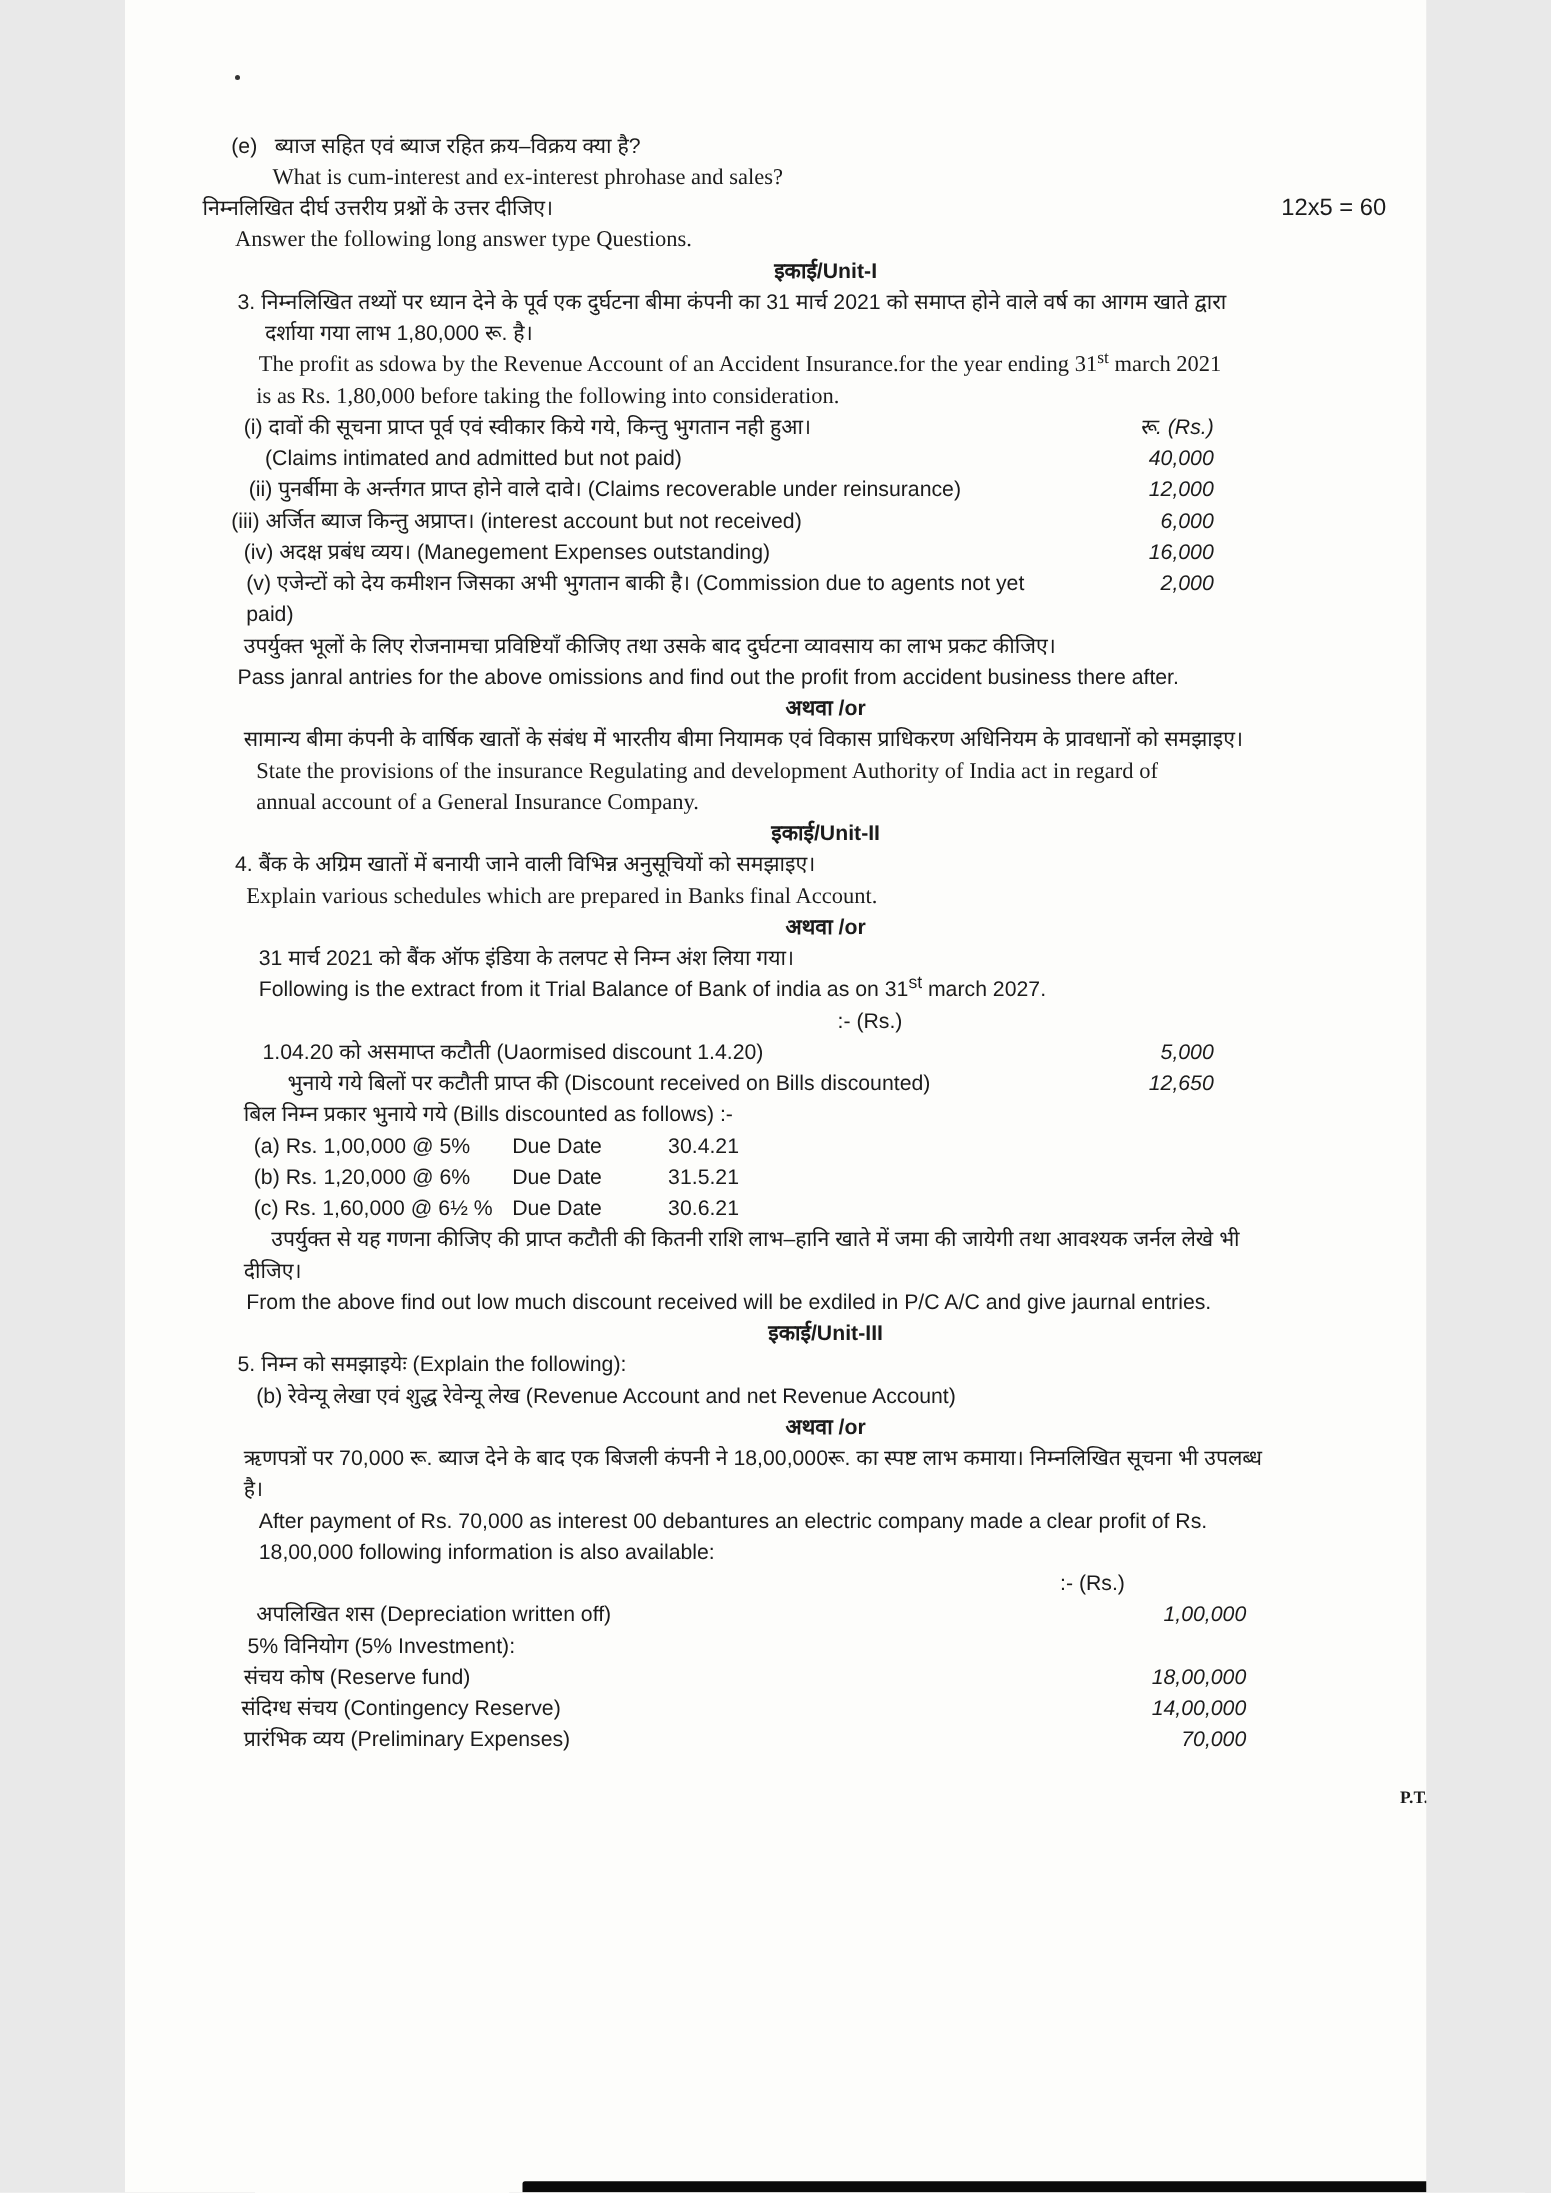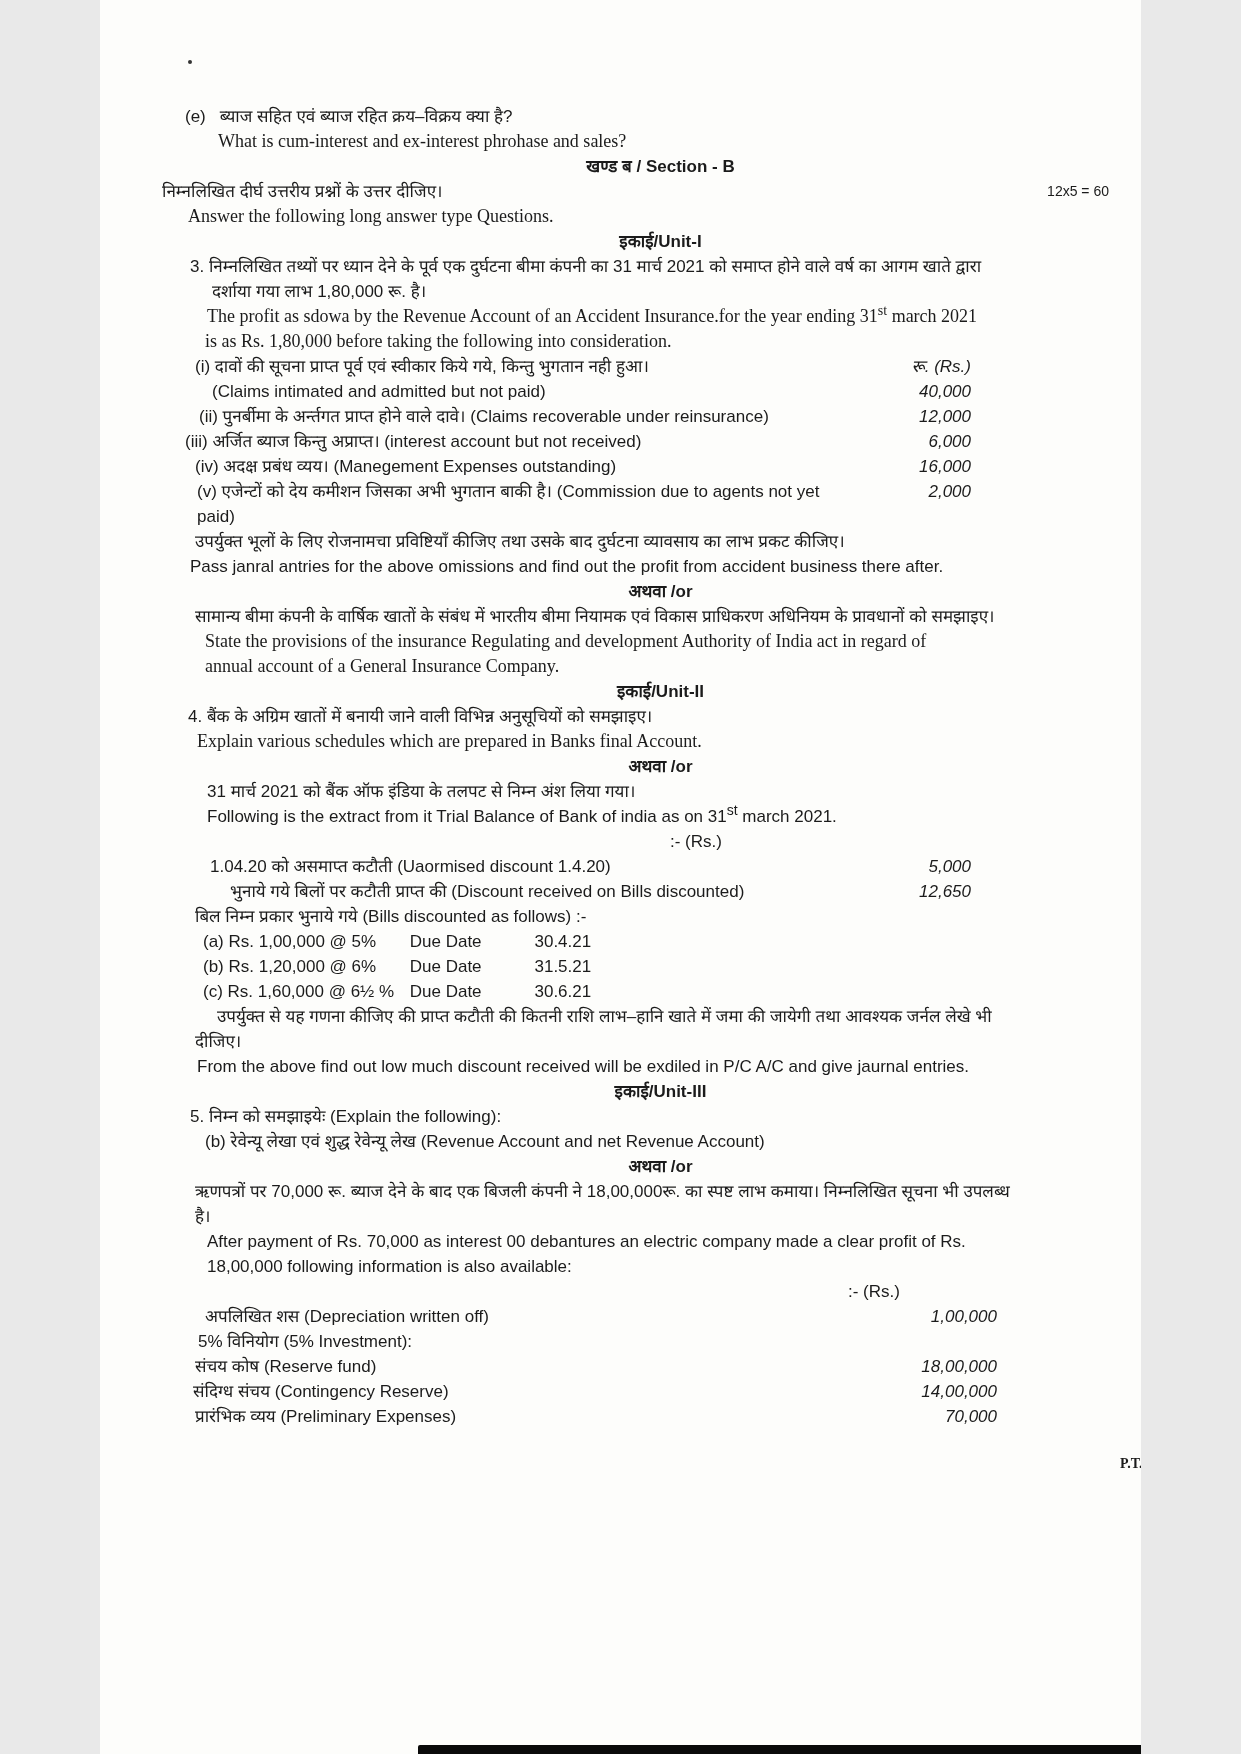--- a/index.html
+++ b/index.html
@@ -9,21 +9,21 @@
     background:#fdfdfb; color:#1b1b1b; overflow:hidden;
     font-family:"Liberation Sans", sans-serif;
   }
   .content { position:absolute; left:60px; top:104px; width:1001px; }
   .line { min-height:25px; line-height:25px; font-size:17px; }
   .serif { font-family:"Liberation Serif", serif; font-size:18px; }
   .bold { font-weight:700; }
   .center { text-align:center; }
   .rowflex { display:flex; }
   .rowflex .grow { flex:1; }
-  .marks { margin-right:52px; font-size:14px; }
+  .marks { margin-right:52px; font-size:19px; }
   .vrow { display:flex; }
   .vrow .t { flex:1; }
   .vrow .v { width:110px; text-align:right; margin-right:190px; white-space:nowrap;font-style:italic; }
   .vrow .v2 { margin-right:164px; }
   .qnum { display:inline-block; margin-right:14px; }
   sup { font-size:14px; line-height:0; vertical-align:super; }
   .bill .amt { display:inline-block; width:202px; }
   .bill .dl  { display:inline-block; width:120px; }
   .ml510 { margin-left:510px; }
   .ml688 { margin-left:688px; }
@@ -42,21 +42,20 @@
 <div class="page">
   <div class="artifact-dot"></div>
 
   <div class="content">
 
     <div class="line ind25">
       <span class="qnum">(e)</span><span>ब्याज सहित एवं ब्याज रहित क्रय–विक्रय क्या है?</span>
     </div>
     <div class="line ind58 serif">What is cum-interest and ex-interest phrohase and sales?</div>
 
-    <div class="line center bold">खण्ड ब / Section - B</div>
     <div class="line ind2 rowflex">
       <span class="grow">निम्नलिखित दीर्घ उत्तरीय प्रश्नों के उत्तर दीजिए।</span>
       <span class="marks">12x5  = 60</span>
     </div>
     <div class="line ind28 serif">Answer the following long answer type Questions.</div>
 
     <div class="line center bold">इकाई/Unit-I</div>
     <div class="line ind30">3. निम्नलिखित तथ्यों पर ध्यान देने के पूर्व एक दुर्घटना बीमा कंपनी का 31 मार्च 2021 को समाप्त होने वाले वर्ष का आगम खाते द्वारा</div>
     <div class="line ind52">दर्शाया गया लाभ 1,80,000 रू. है।</div>
     <div class="line ind47 serif">
@@ -96,21 +95,21 @@
     <div class="line ind35">सामान्य बीमा कंपनी के वार्षिक खातों के संबंध में भारतीय बीमा नियामक एवं विकास प्राधिकरण अधिनियम के प्रावधानों को समझाइए।</div>
     <div class="line ind45 serif">State the provisions of the insurance Regulating and development Authority of India act in regard of</div>
     <div class="line ind45 serif">annual account of a General Insurance Company.</div>
 
     <div class="line center bold">इकाई/Unit-II</div>
     <div class="line ind28">4. बैंक के अग्रिम खातों में बनायी जाने वाली विभिन्न अनुसूचियों को समझाइए।</div>
     <div class="line ind37 serif">Explain various schedules which are prepared in Banks final Account.</div>
     <div class="line center bold">अथवा /or</div>
     <div class="line ind47">31 मार्च 2021 को बैंक ऑफ इंडिया के तलपट से निम्न अंश लिया गया।</div>
     <div class="line ind47">
-      <span>Following is the extract from it Trial Balance of Bank of india as on 31</span><sup>st</sup><span> march 2021.</span>
+      <span>Following is the extract from it Trial Balance of Bank of india as on 31</span><sup>st</sup><span> march 2027.</span>
     </div>
     <div class="line ml510">:- (Rs.)</div>
 
     <div class="line ind50 vrow">
       <span class="t">1.04.20 को असमाप्त कटौती (Uaormised discount 1.4.20)</span>
       <span class="v">5,000</span>
     </div>
     <div class="line ind70 vrow">
       <span class="t">भुनाये गये बिलों पर कटौती प्राप्त की (Discount received on Bills discounted)</span>
       <span class="v">12,650</span>

